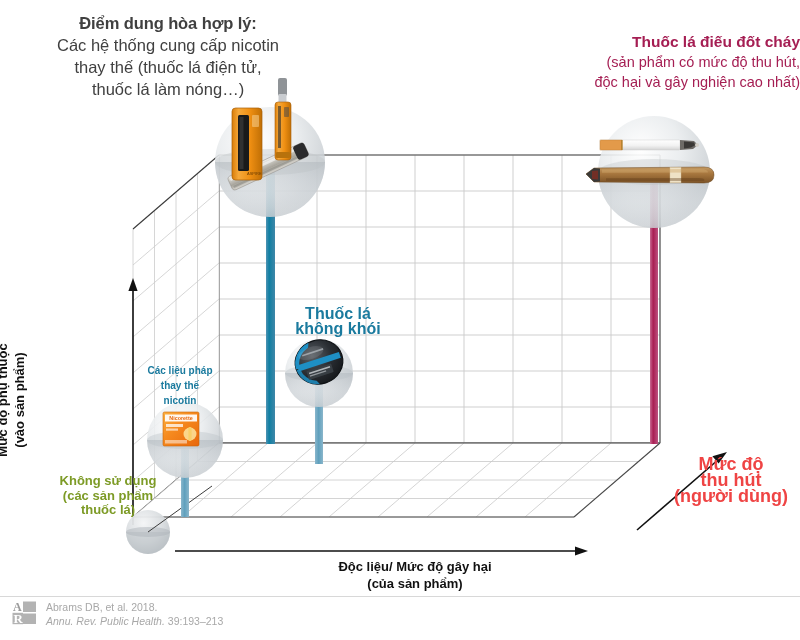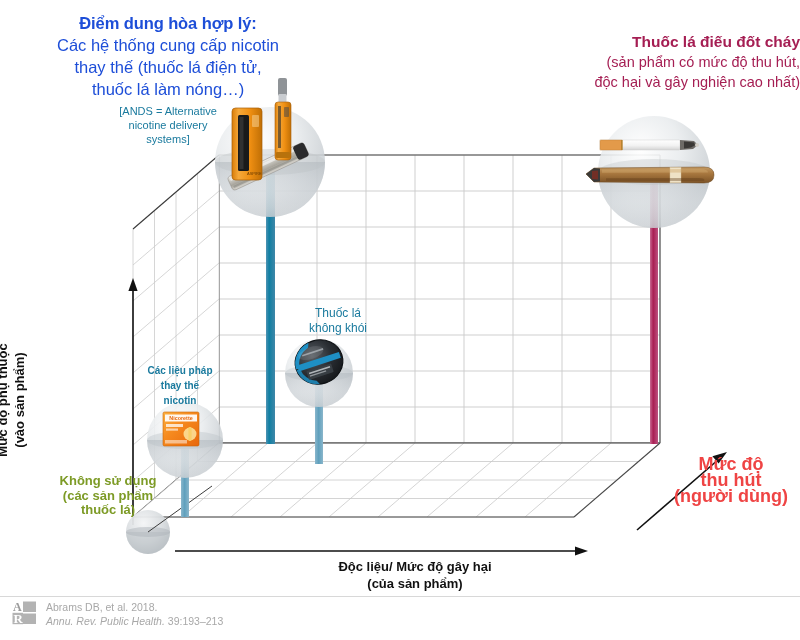--- a/index.html
+++ b/index.html
@@ -15,21 +15,21 @@
   }
   #stage { position: absolute; left: 0; top: 0; width: 800px; height: 640px; }
   svg.layer { position: absolute; left: 0; top: 0; width: 800px; height: 640px; overflow: visible; }
 
   .txt { position: absolute; }
 
   
   .hd-ands {
     left: 18px; top: 12px; width: 300px;
     text-align: center;
-    color: #1d4ed8;
+    color: #404040;
     font-size: 16.5px;
     line-height: 22px;
   }
   .hd-ands .b { font-weight: bold; display: block; font-size: 16.5px; letter-spacing: -0.1px;}
   .hd-ands .r { display: block; }
   .ands-note {
     left: 78px; top: 104px; width: 180px;
     text-align: center;
     color: #1a7a9e;
     font-size: 11px;
@@ -43,21 +43,21 @@
     font-size: 14.5px;
     line-height: 20px;
   }
   .hd-cig .b { font-weight: bold; display: block; font-size: 15.5px; }
   .hd-cig .r { display: block; }
 
   
   .lbl-smokeless {
     left: 283px; top: 306px; width: 110px;
     text-align: center; color: #1a7a9e;
-    font-size: 12px; font-weight: normal; line-height: 15px;
+    font-size: 16px; font-weight: bold; line-height: 15px;
   }
   .lbl-nrt {
     left: 128px; top: 363px; width: 104px;
     text-align: center; color: #1a7a9e;
     font-size: 10px; font-weight: bold; line-height: 15px;
   }
   .lbl-none {
     left: 52px; top: 474px; width: 112px;
     text-align: center; color: #7d9b26;
     font-size: 13px; font-weight: bold; line-height: 14.5px;
@@ -374,25 +374,20 @@
         <path d="M-46,3.2 L46,3 Q54,3 52,6 L-46,5.8 Z" fill="#5e3c18" opacity="0.4"></path>
       </g>
     </g>
   </svg>
 
   <div class="txt hd-ands">
     <span class="b">Điểm dung hòa hợp lý:</span>
     <span class="r">Các hệ thống cung cấp nicotin</span>
     <span class="r">thay thế (thuốc lá điện tử,</span>
     <span class="r">thuốc lá làm nóng…)</span>
-  </div>
-  <div class="txt ands-note">
-    <div>[ANDS = Alternative</div>
-    <div>nicotine delivery</div>
-    <div>systems]</div>
   </div>
 
   <div class="txt hd-cig">
     <span class="b">Thuốc lá điếu đốt cháy</span>
     <span class="r">(sản phẩm có mức độ thu hút,</span>
     <span class="r">độc hại và gây nghiện cao nhất)</span>
   </div>
 
   <div class="txt lbl-smokeless">
     <div>Thuốc lá</div>

